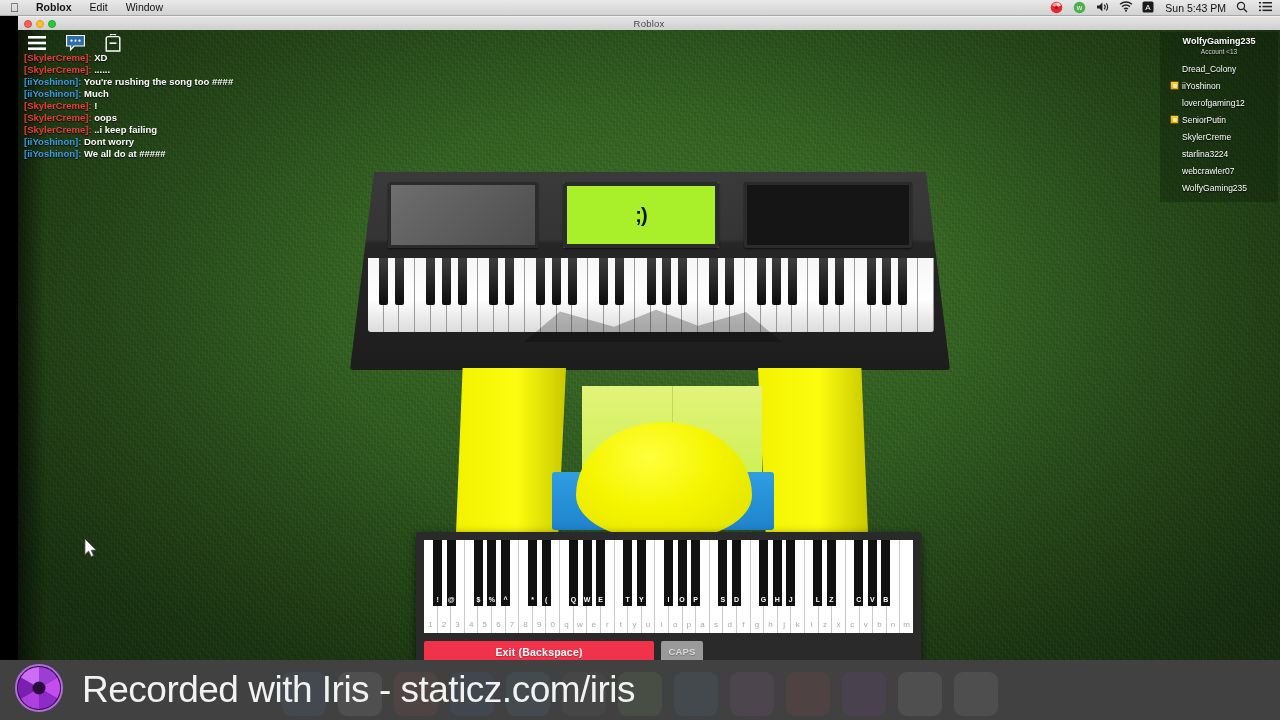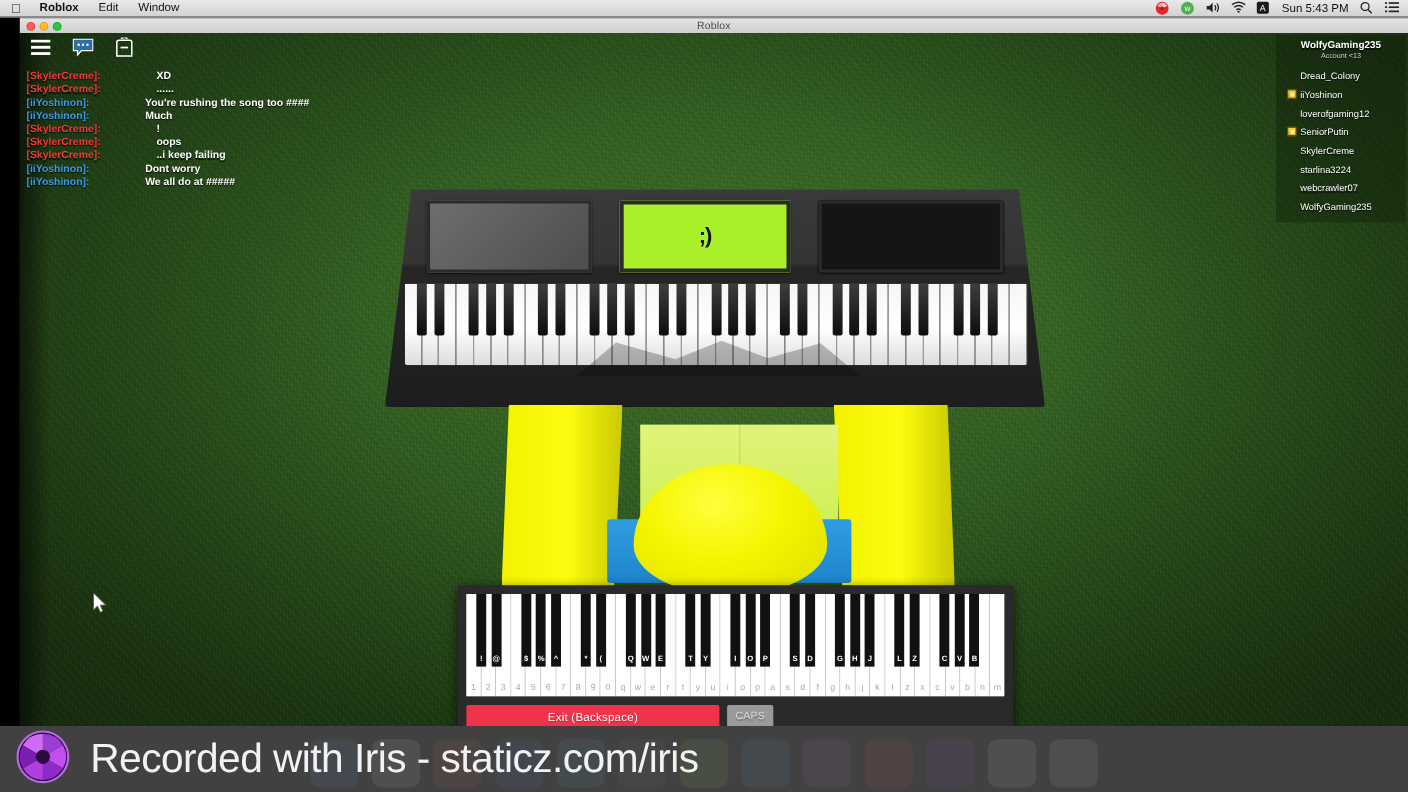--- a/index.html
+++ b/index.html
@@ -76,21 +76,21 @@
 
   
   #chat { position: absolute; left: 4px; top: 22px; width: 340px; z-index: 28; }
   .chat-line {
     font-family: "Liberation Sans", sans-serif;
     font-size: 9.5px; font-weight: bold; line-height: 12px;
     white-space: nowrap; text-shadow: 0 1px 1px rgba(0,0,0,.85);
     padding-left: 2px;
   }
   .chat-line .nm { }
-  .chat-line .msg { color: #ffffff; margin-left: 48px; }
+  .chat-line .msg { color: #ffffff; }
   .chat-line.faded { opacity: .32; }
 
   
   #playerlist {
     position: absolute; right: 2px; top: 2px; width: 118px; z-index: 28;
     background: rgba(10,22,6,.32);
     padding: 3px 0 6px 0;
   }
   #pl-head { text-align: center; padding: 1px 4px 4px 4px; }
   #pl-name {
@@ -214,21 +214,21 @@
   #pg-black { position: absolute; left: 0; top: 0; width: 489px; height: 66px; }
   .pgb {
     position: absolute; top: 0; width: 9px; height: 66px; background: #111111;
     display: flex; align-items: flex-end; justify-content: center; padding-bottom: 2px;
   }
   .pgb-label { font-size: 7px; color: #ffffff; font-weight: bold; line-height: 8px; }
 
   #pg-buttons { display: flex; align-items: center; gap: 7px; margin-top: 8px; width: 489px; }
   .pg-btn {
     height: 21px; border-radius: 2px; display: flex; align-items: center; justify-content: center;
-    font-size: 10.5px; font-weight: normal; color: #ffffff; cursor: pointer;
+    font-size: 10.5px; font-weight: bold; color: #ffffff; cursor: pointer;
     text-shadow: 0 1px 1px rgba(0,0,0,.25); letter-spacing: .2px;
   }
   #pg-exit { flex: 0 0 230px; background: #f0334a; }
   #pg-caps { flex: 0 0 42px; background: #9a9a9a; color: #d9d9d9; font-size: 9.5px; }
   #pg-sheets { flex: 1 1 auto; background: #53e01e; }
 
   
   #cursor { position: absolute; left: 66px; top: 508px; z-index: 40; pointer-events: none; }
 
   

